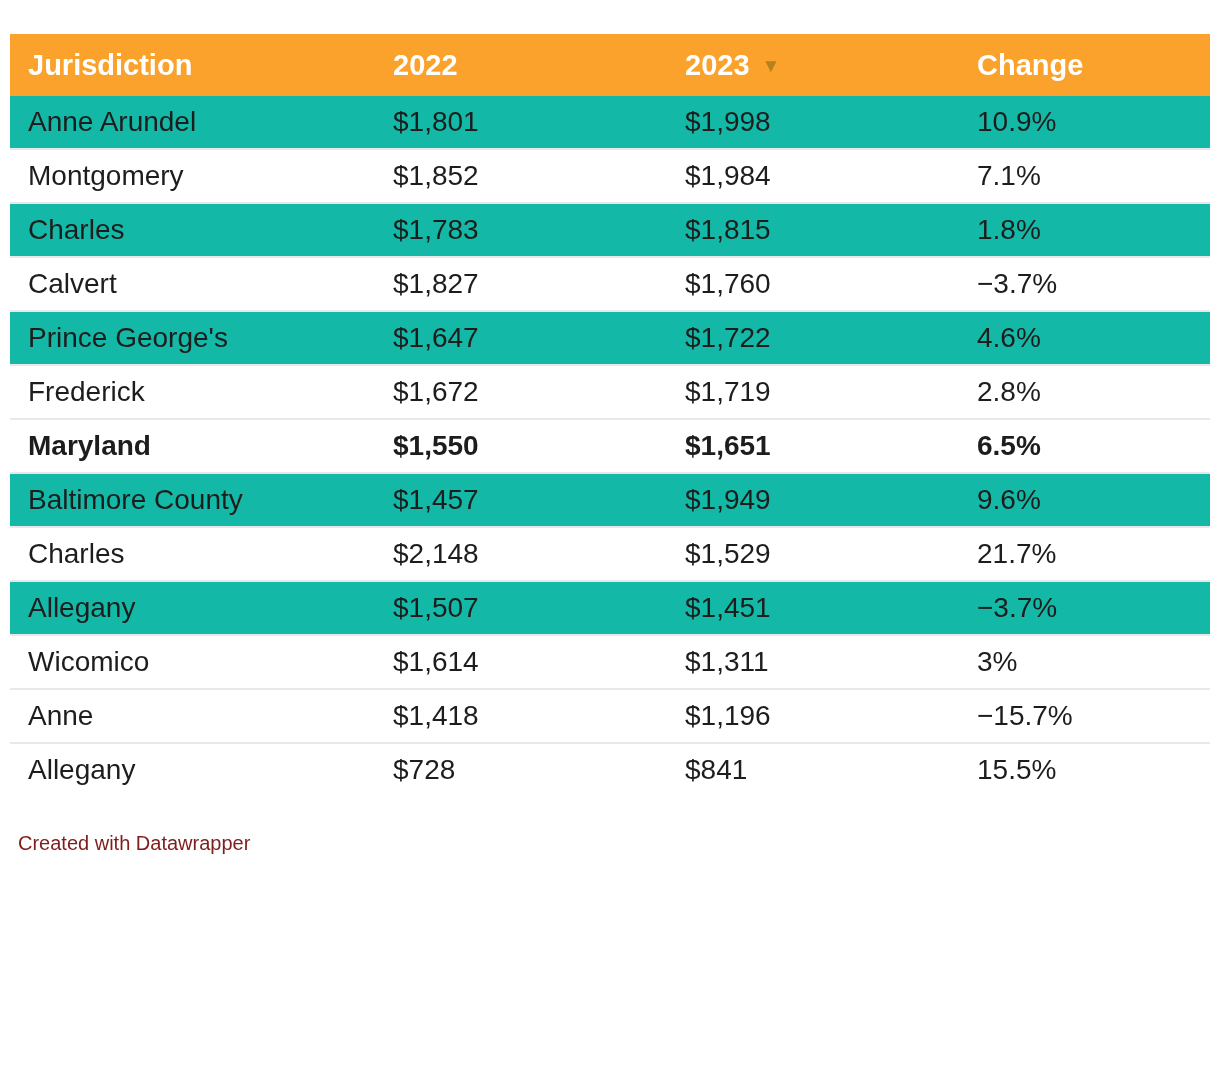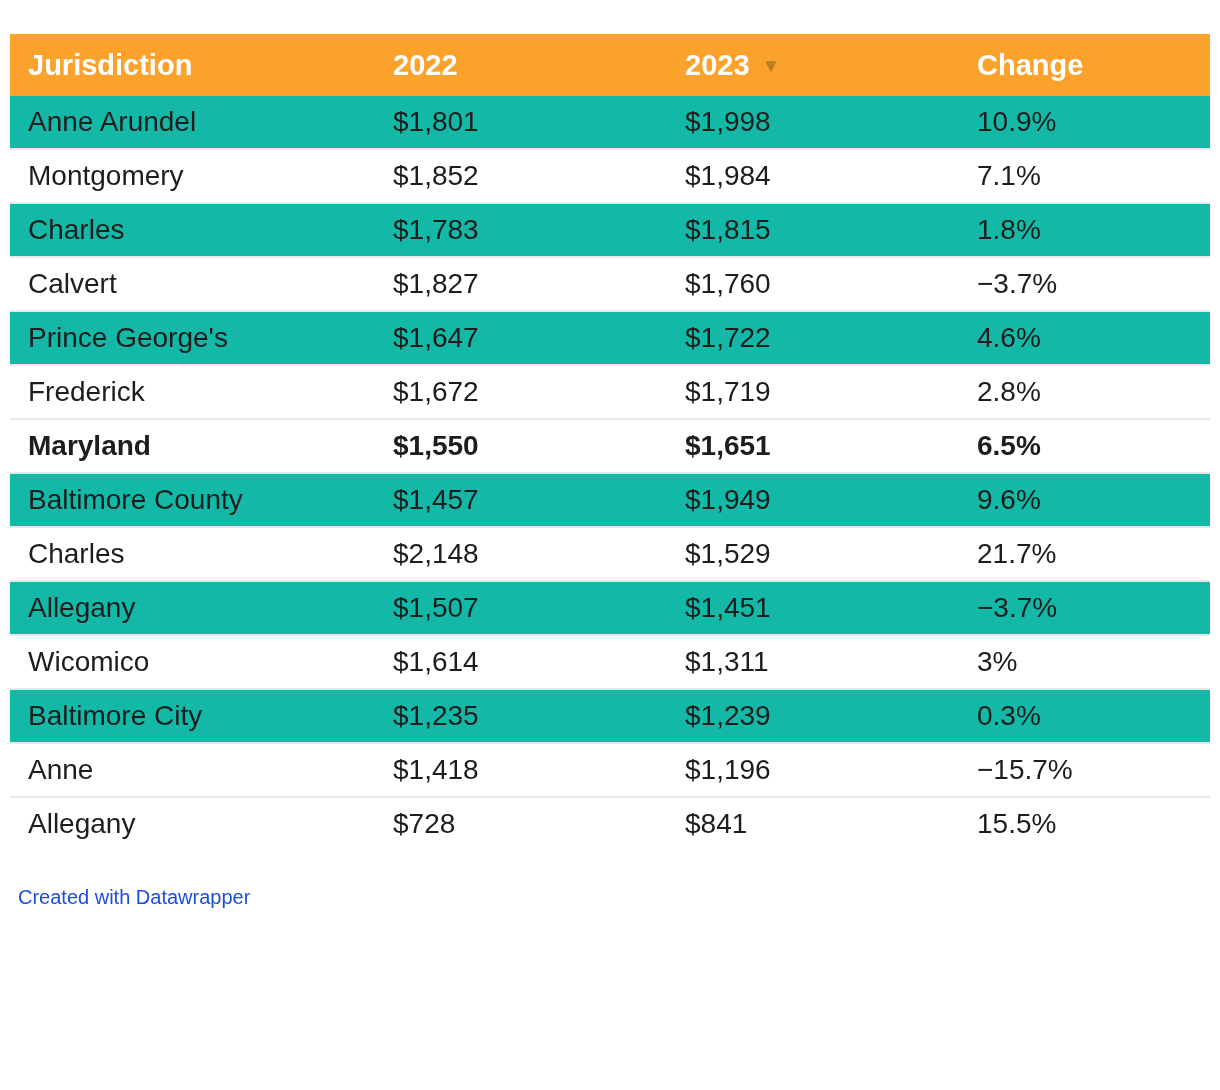--- a/index.html
+++ b/index.html
@@ -56,21 +56,21 @@
     display: inline-block;
     margin-left: 12px;
     font-size: 19px;
     color: #B5811F;
     position: relative;
     top: -3px;
   }
   .footer {
     margin: 36px 0 0 8px;
     font-size: 20px;
-    color: #1d4ed8;
+    color: #7f1d1d;
   }
 </style>
 </head>
 <body>
 
 <div class="page">
   <table class="dw-table">
     <colgroup>
       <col style="width:365px">
       <col style="width:292px">
@@ -153,26 +153,20 @@
         <td>$1,507</td>
         <td>$1,451</td>
         <td>−3.7%</td>
       </tr>
       <tr>
         <td>Wicomico</td>
         <td>$1,614</td>
         <td>$1,311</td>
         <td>3%</td>
       </tr>
-      <tr class="stripe">
-        <td>Baltimore City</td>
-        <td>$1,235</td>
-        <td>$1,239</td>
-        <td>0.3%</td>
-      </tr>
       <tr>
         <td>Anne</td>
         <td>$1,418</td>
         <td>$1,196</td>
         <td>−15.7%</td>
       </tr>
       <tr>
         <td>Allegany</td>
         <td>$728</td>
         <td>$841</td>

